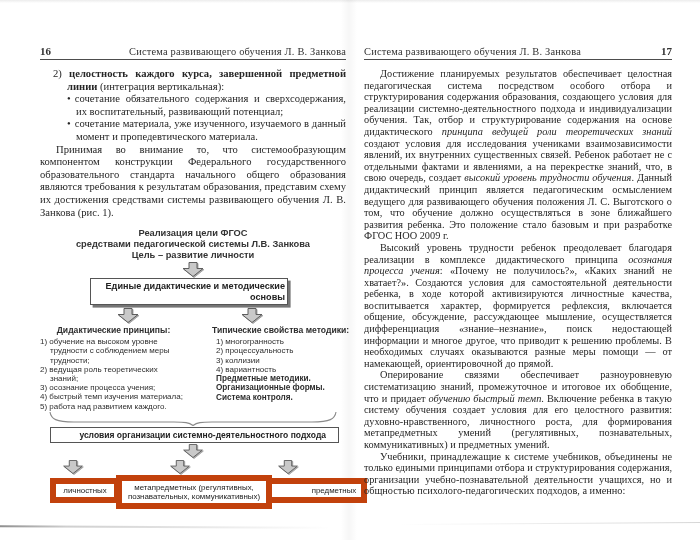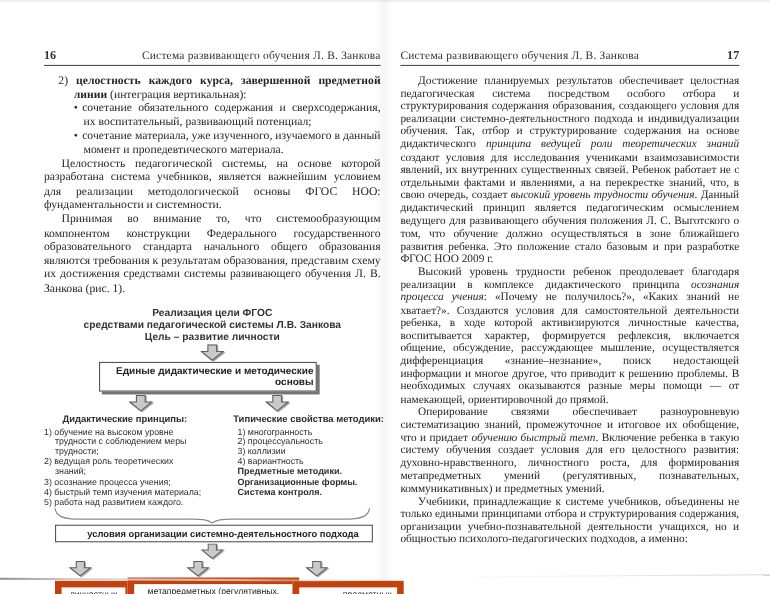--- a/index.html
+++ b/index.html
@@ -75,21 +75,20 @@
   <div class="page left">
     <div class="page-hdr">
       <span class="page-num">16</span>
       <span class="run-title">Система развивающего обучения Л. В. Занкова</span>
     </div>
 
     <div class="body-text">
       <div class="num-item"><span>2)</span> <b>целостность каждого курса, завершенной предметной линии</b><span> (интеграция вертикальная):</span></div>
       <div class="bullet"><span class="dot">•</span><span>сочетание обязательного содержания и сверхсодержания, их воспитательный, развивающий потенциал;</span></div>
       <div class="bullet"><span class="dot">•</span><span>сочетание материала, уже изученного, изучаемого в данный момент и пропедевтического материала.</span></div>
-      <p class="para">Целостность педагогической системы, на основе которой разработана система учебников, является важнейшим условием для реализации методологической основы ФГОС НОО: фундаментальности и системности.</p>
       <p class="para">Принимая во внимание то, что системообразующим компонентом конструкции Федерального государственного образовательного стандарта начального общего образования являются требования к результатам образования, представим схему их достижения средствами системы развивающего обучения Л. В. Занкова (рис. 1).</p>
     </div>
 
     <div class="figure">
       <div class="fig-title">
         <div>Реализация цели ФГОС</div>
         <div>средствами педагогической системы Л.В. Занкова</div>
         <div>Цель – развитие личности</div>
       </div>
 

